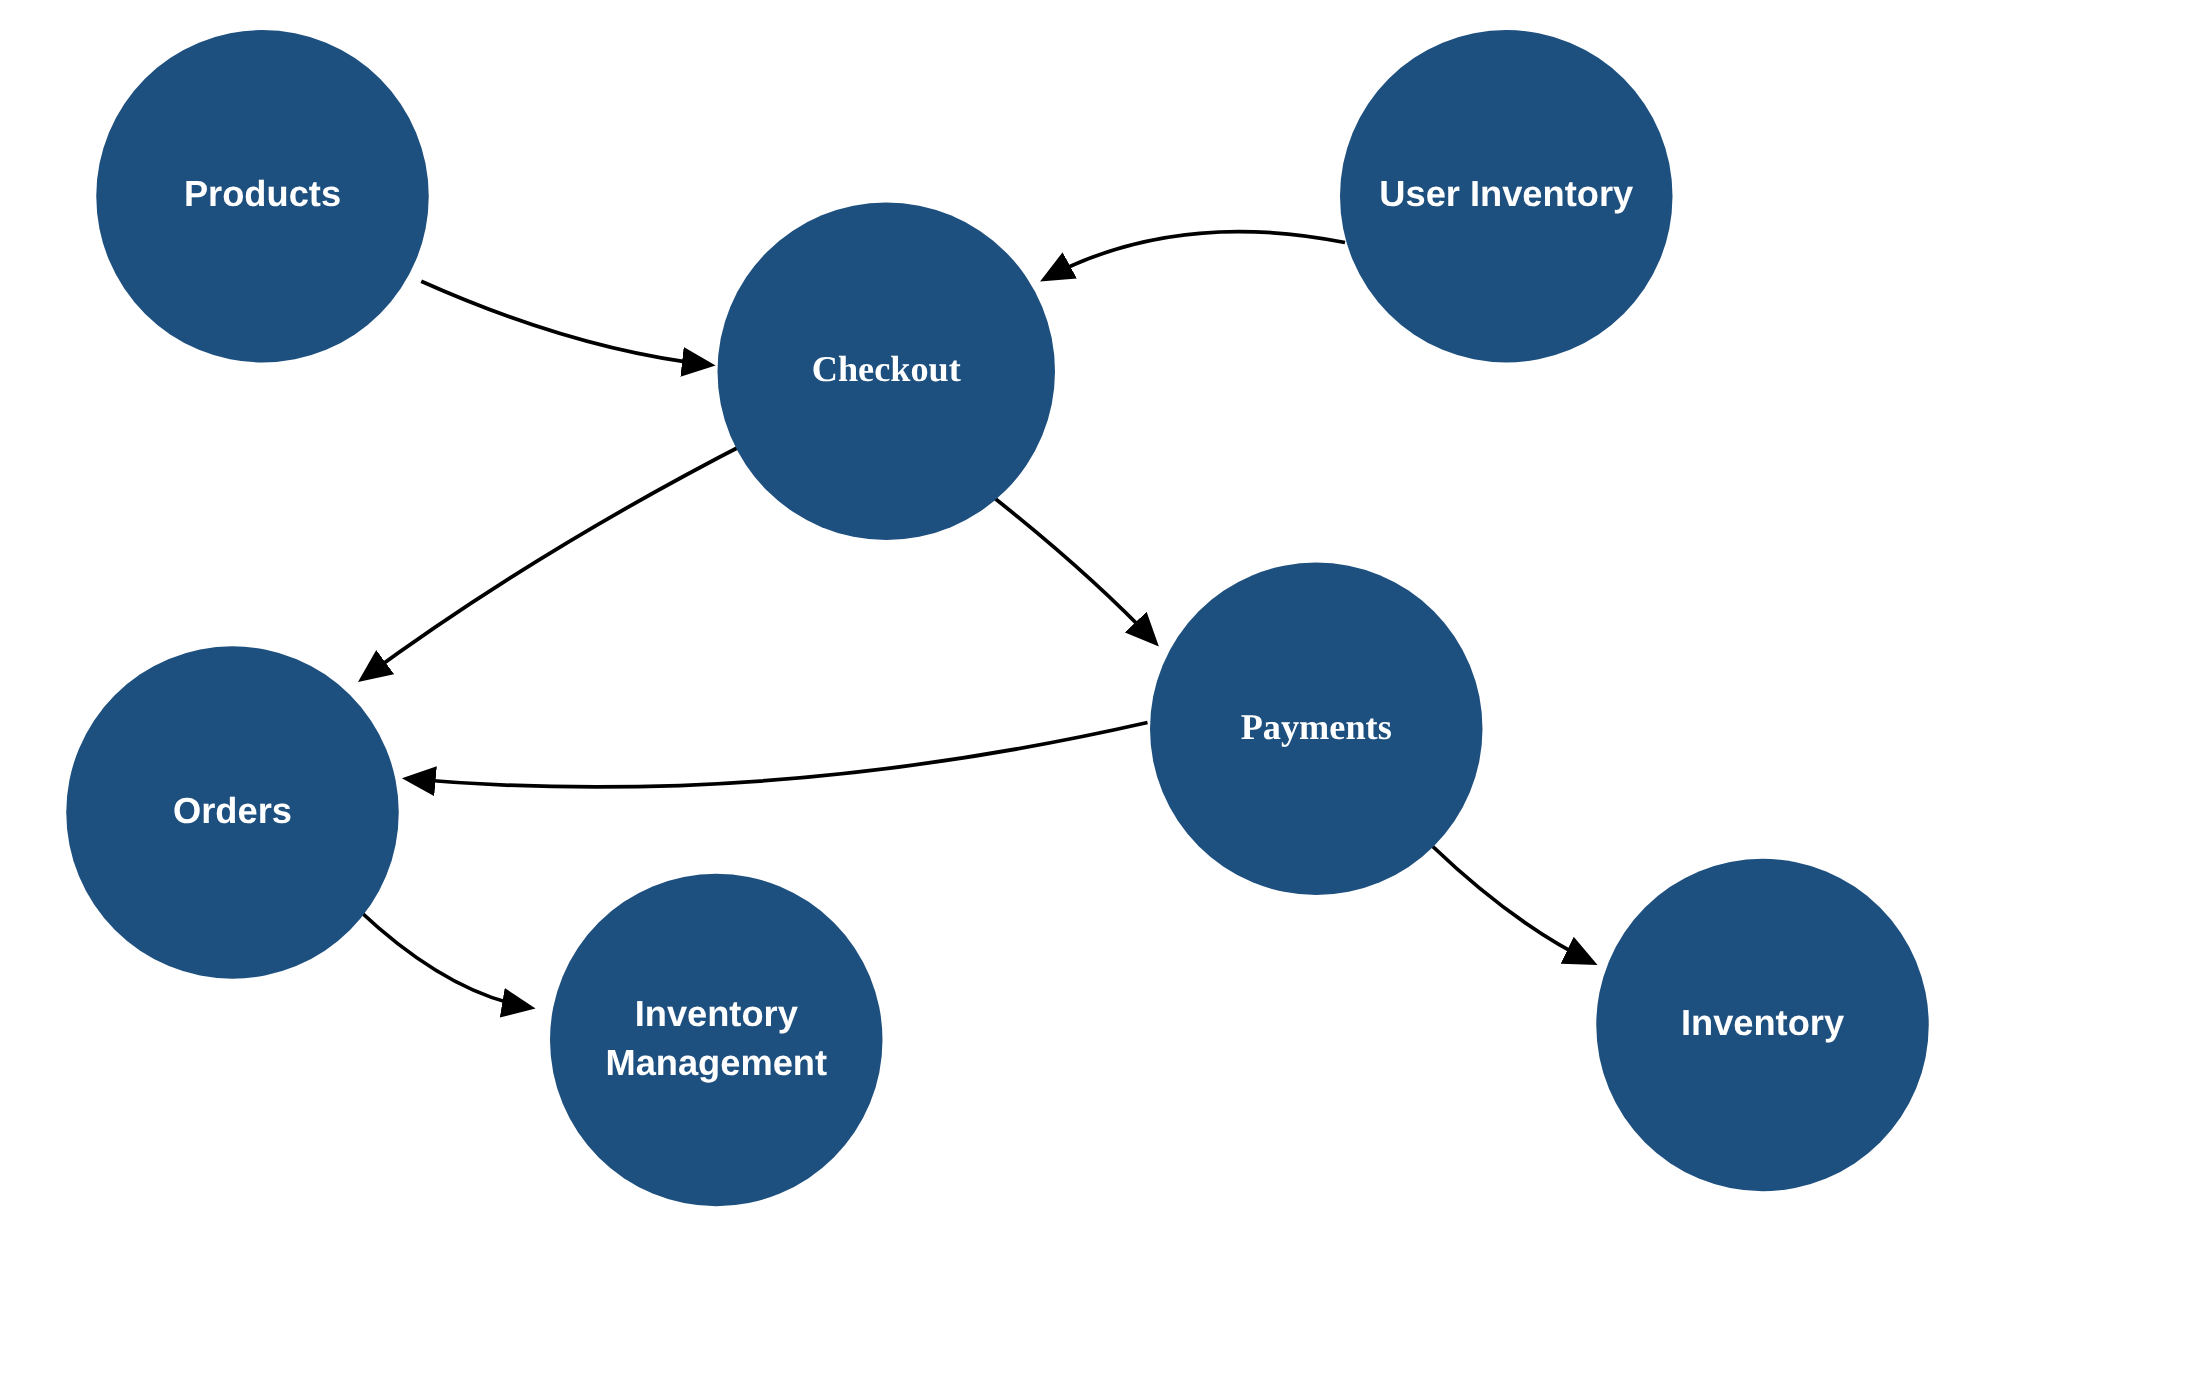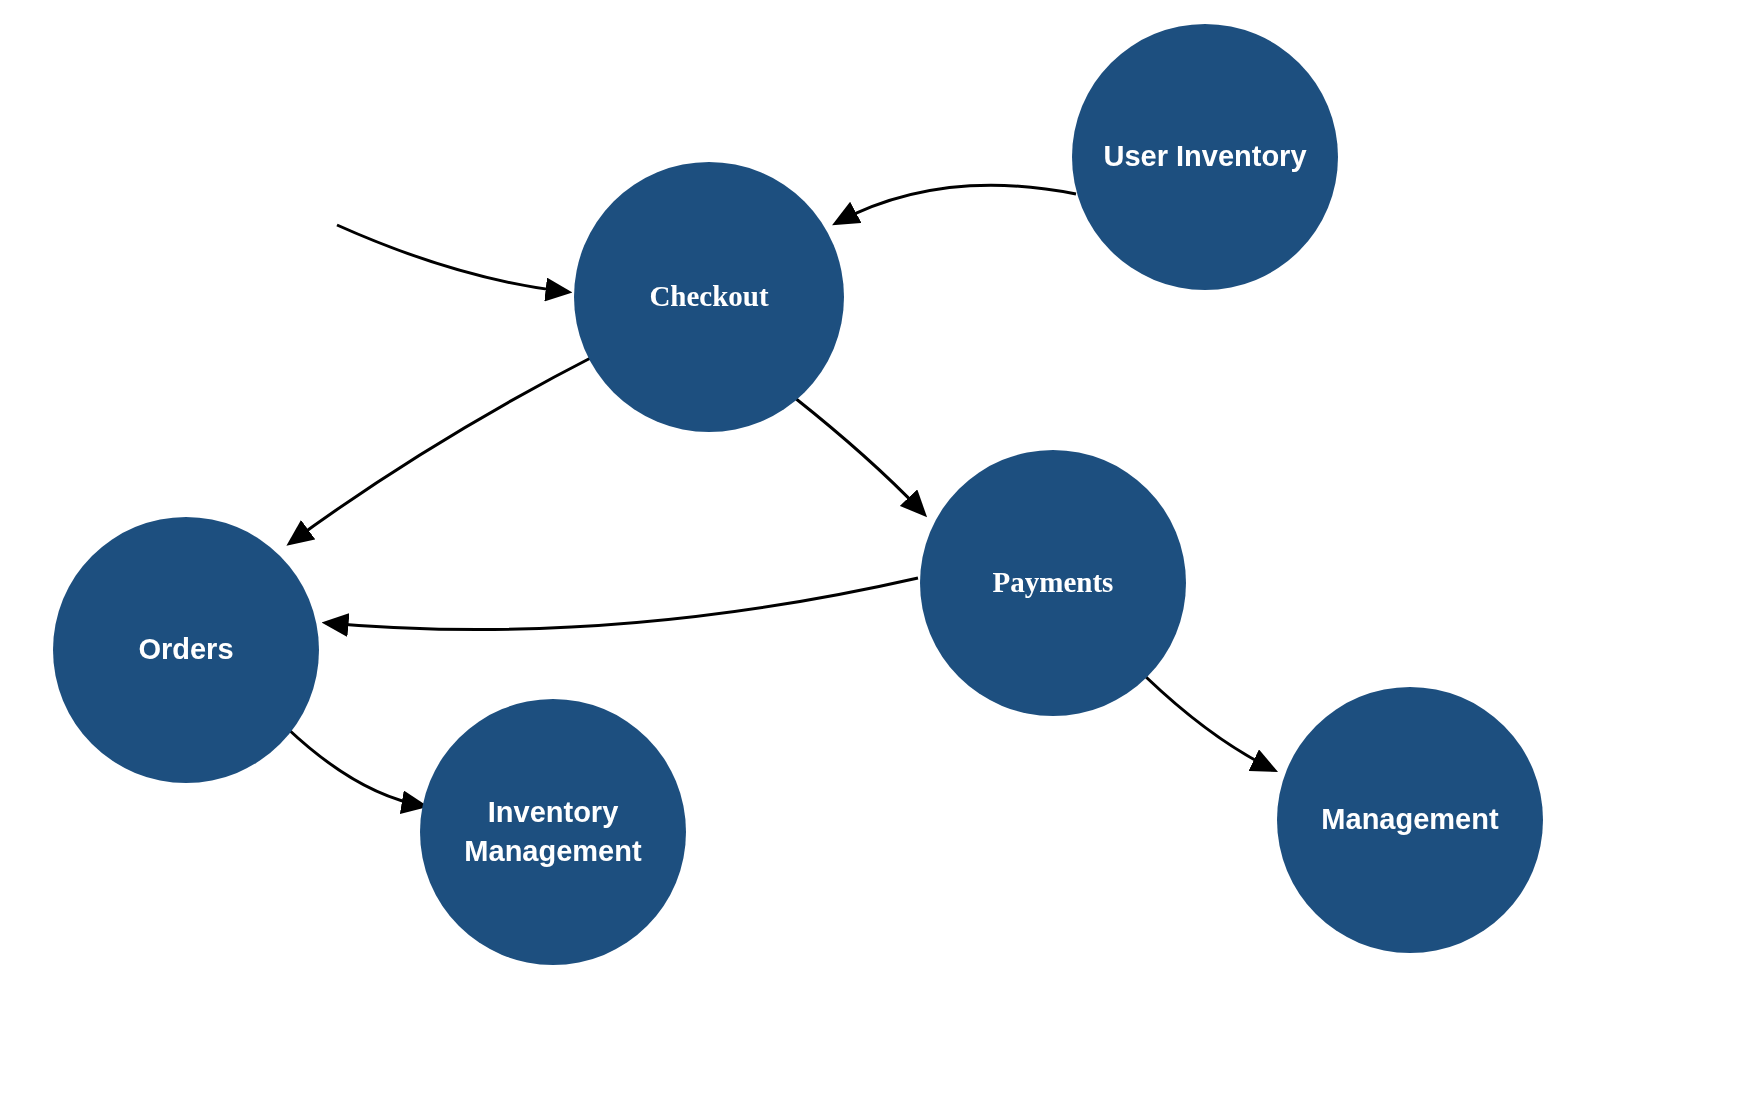--- a/index.html
+++ b/index.html
@@ -66,38 +66,41 @@
 
     <path class="edge-path" d="M 795 398 Q 873 460 924 514" marker-end="url(#arrowhead)"></path>
 
     <path class="edge-path" d="M 918 578 Q 610 648 326 623" marker-end="url(#arrowhead)"></path>
 
     <path class="edge-path" d="M 287 728 Q 358 795 424 806" marker-end="url(#arrowhead)"></path>
 
     <path class="edge-path" d="M 1146 677 Q 1212 740 1274 770" marker-end="url(#arrowhead)"></path>
   </svg>
 
+  <div class="node" style="left: 77px; top: 24px; width: 266px; height: 266px;">
+    <span class="label">Products</span>
+  </div>
 
   <div class="node" style="left: 1072px; top: 24px; width: 266px; height: 266px;">
     <span class="label">User Inventory</span>
   </div>
 
   <div class="node" style="left: 574px; top: 162px; width: 270px; height: 270px; font-family: Liberation Serif, serif;">
     <span class="label">Checkout</span>
   </div>
 
   <div class="node" style="left: 53px; top: 517px; width: 266px; height: 266px;">
     <span class="label">Orders</span>
   </div>
 
   <div class="node" style="left: 920px; top: 450px; width: 266px; height: 266px; font-family: Liberation Serif, serif;">
     <span class="label">Payments</span>
   </div>
 
-  <div class="node" style="left: 420px; top: 699px; width: 266px; height: 266px;">
+  <div class="node" style="left: 440px; top: 699px; width: 266px; height: 266px;">
     <span class="label">Inventory Management</span>
   </div>
 
   <div class="node" style="left: 1277px; top: 687px; width: 266px; height: 266px;">
-    <span class="label">Management</span>
+    <span class="label">Inventory</span>
   </div>
 
 </div>
 
 </body></html>

